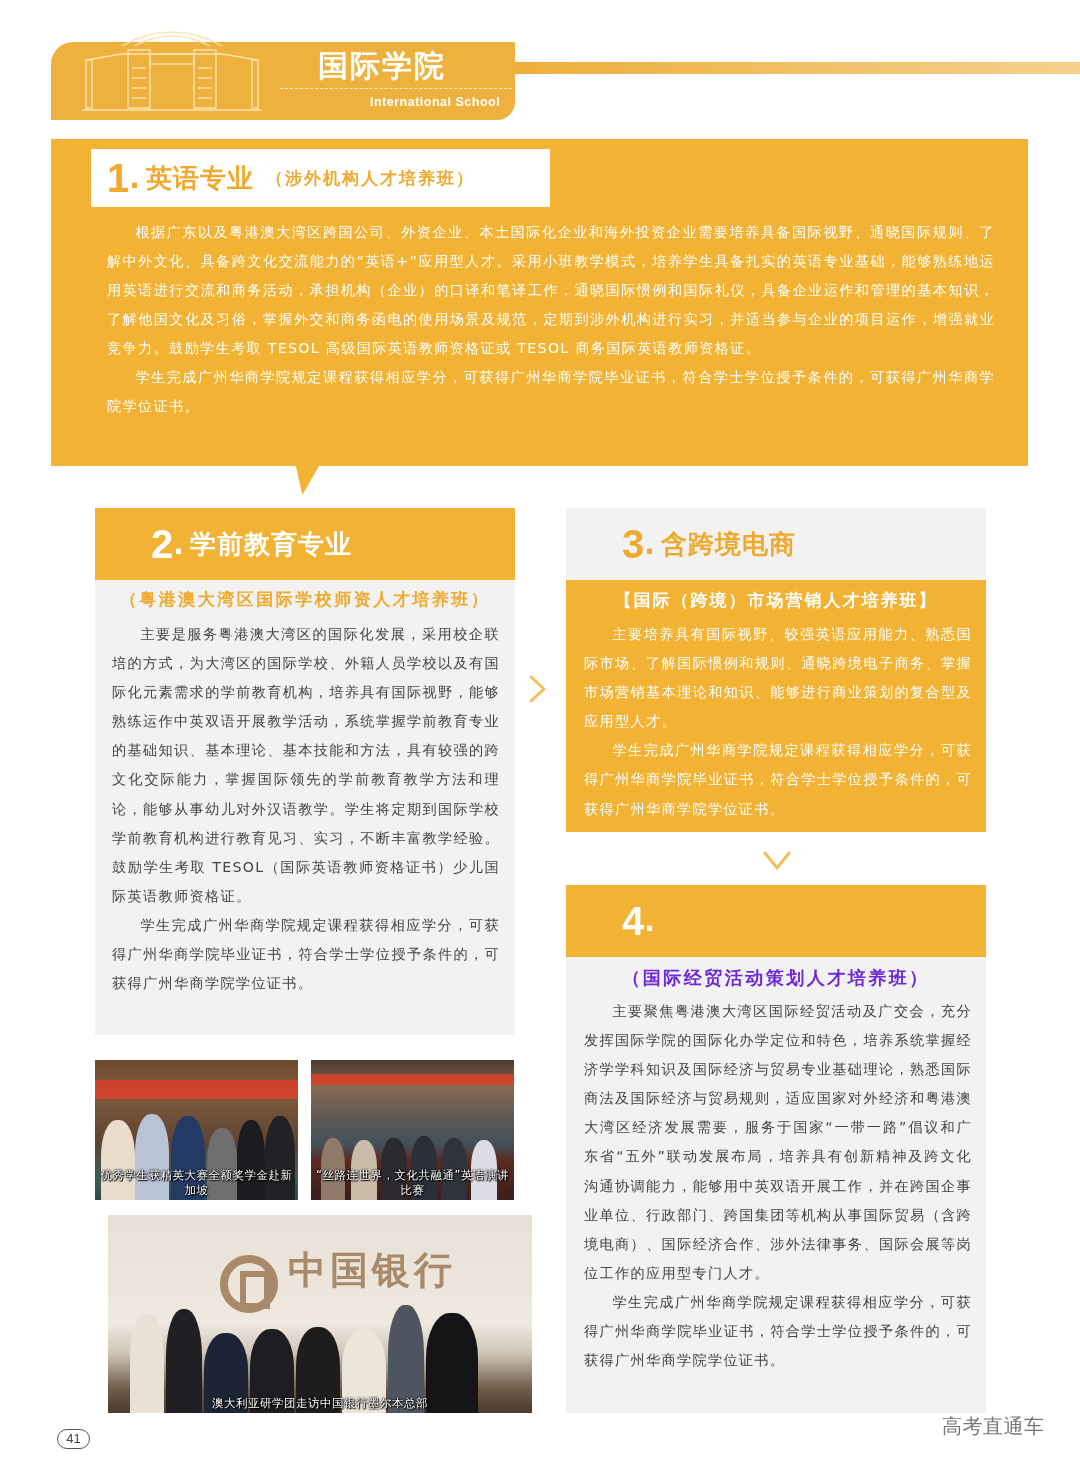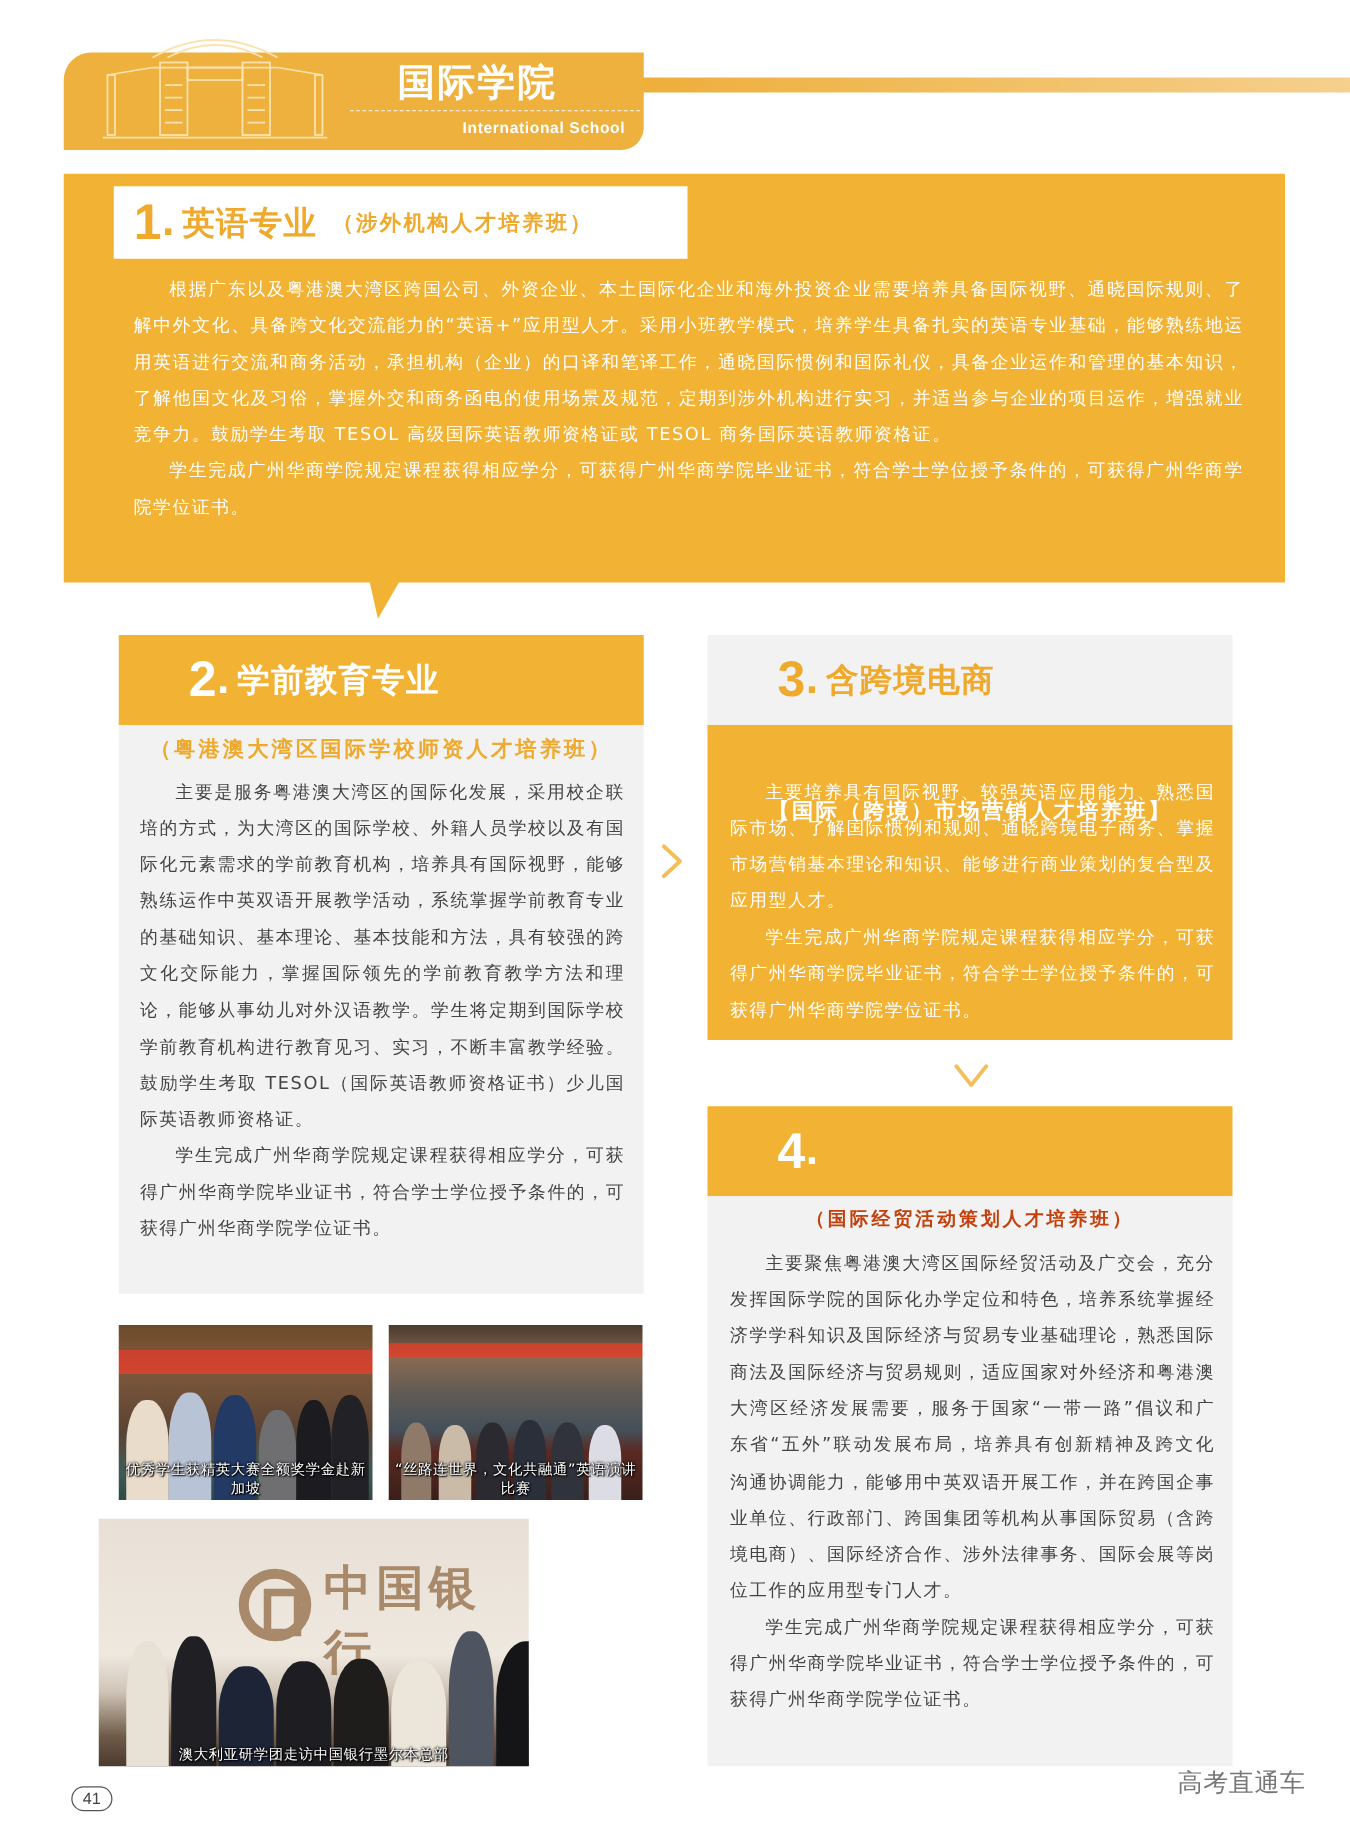--- a/index.html
+++ b/index.html
@@ -79,21 +79,21 @@
     .s3-head {
       position: absolute; left: 566px; top: 508px; width: 420px; height: 72px; background: #f2f2f2;
       display: flex; align-items: center; padding-left: 56px;
     }
     .s3-head .num, .s3-head .dot, .s3-head .t { color: #efa92c; }
     .s3-box {
       position: absolute; left: 566px; top: 580px; width: 420px; height: 252px; background: #f2b233;
     }
     .s3-sub {
       position: absolute; left: 566px; top: 589px; width: 420px; text-align: center;
-      color: #ffffff; font-size: 17px; font-weight: bold; letter-spacing: 2px; margin-top: 48px;
+      color: #ffffff; font-size: 17px; font-weight: bold; letter-spacing: 2px;
     }
     .s3-body {
       position: absolute; left: 584px; top: 620px; width: 388px; color: #ffffff;
       font-size: 14.2px; line-height: 29.1px; letter-spacing: 1.3px; text-align: justify;
     }
 
     .arrow-right {
       position: absolute; left: 528px; top: 674px; width: 20px; height: 30px;
     }
     .arrow-down {
@@ -104,39 +104,39 @@
     .s4-head {
       position: absolute; left: 566px; top: 885px; width: 420px; height: 72px; background: #f2b233;
       display: flex; align-items: center; padding-left: 56px;
     }
     .s4-head .num, .s4-head .dot, .s4-head .t { color: #ffffff; }
     .s4-box {
       position: absolute; left: 566px; top: 957px; width: 420px; height: 456px; background: #f2f2f2;
     }
     .s4-sub {
       position: absolute; left: 566px; top: 966px; width: 420px; text-align: center;
-      color: #c2410c; font-size: 15px; font-weight: bold; letter-spacing: 2.5px;
+      color: #6d28d9; font-size: 18px; font-weight: bold; letter-spacing: 2.5px;
     }
     .s4-body {
       position: absolute; left: 584px; top: 997px; width: 388px; color: #444444;
       font-size: 14.2px; line-height: 29.1px; letter-spacing: 1.3px; text-align: justify;
     }
 
     
     .photo { position: absolute; overflow: hidden; }
     .photo .cap {
       position: absolute; left: 0; right: 0; bottom: 2px; text-align: center;
       color: #ffffff; font-size: 11.5px; font-weight: normal; letter-spacing: 0.5px;
       text-shadow: 0 0 2px #000, 0 0 2px #000, 1px 1px 1px #000;
     }
     .p1 { left: 95px; top: 1060px; width: 203px; height: 140px;
       background: linear-gradient(to bottom, #6b4a2c 0%, #7a5434 14%, #c9412e 14%, #d2452f 28%, #7b573a 28%, #5c4333 60%, #3e5b55 84%, #2f4a44 100%); }
     .p2 { left: 311px; top: 1060px; width: 203px; height: 140px;
       background: linear-gradient(to bottom, #4a3b2e 0%, #6b5140 10%, #c9422d 10%, #d2462f 18%, #8a6a52 18%, #5f5a55 40%, #44505a 60%, #5a2a22 72%, #3a1f1a 100%); }
-    .p3 { left: 79px; top: 1215px; width: 344px; height: 198px;
+    .p3 { left: 108px; top: 1215px; width: 424px; height: 198px;
       background: linear-gradient(to bottom, #e8e0d6 0%, #efe8df 55%, #cfc4b6 70%, #6e5a48 88%, #4b3a2e 100%); padding-left: 48px; }
     .people { position: absolute; left: 0; right: 0; bottom: 0; height: 60%; }
     .people span { position: absolute; bottom: 0; border-radius: 45% 45% 0 0; }
 
     .bank-logo {
       position: absolute; left: 112px; top: 40px; width: 58px; height: 58px;
       border: 8px solid #a8896a; border-radius: 50%;
     }
     .bank-logo::after {
       content: ""; position: absolute; left: 12px; top: 8px; width: 18px; height: 26px;

